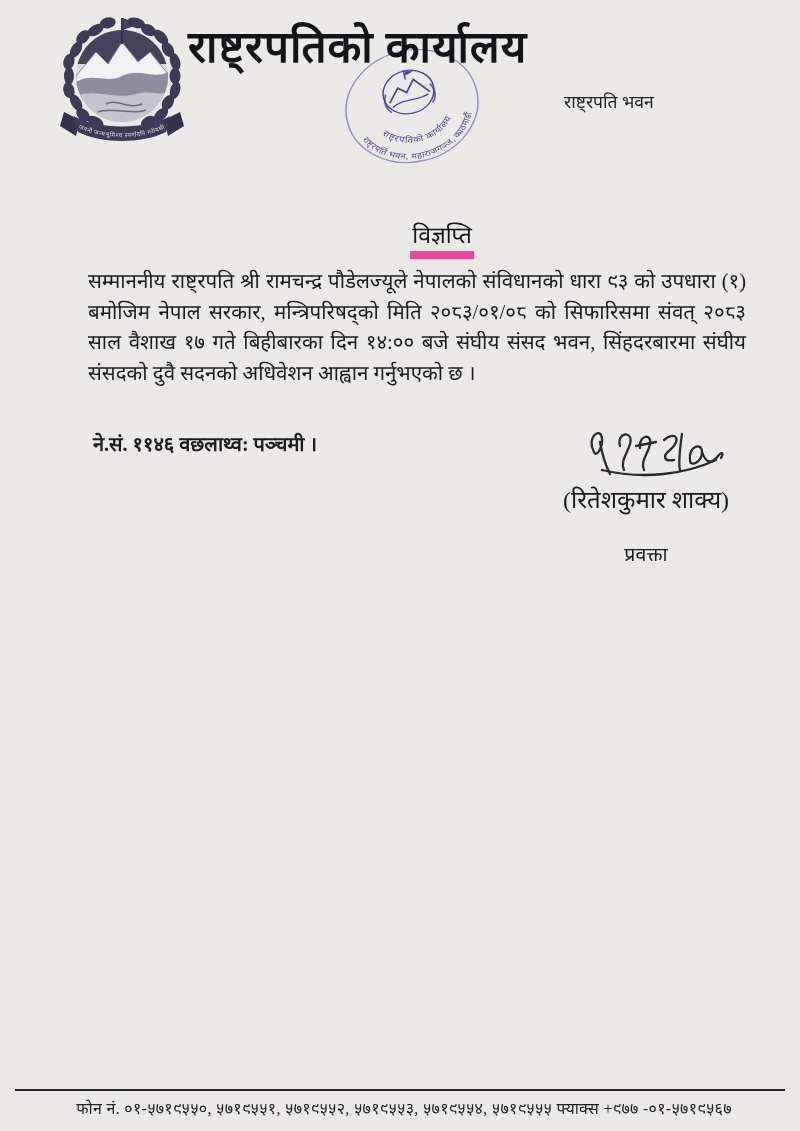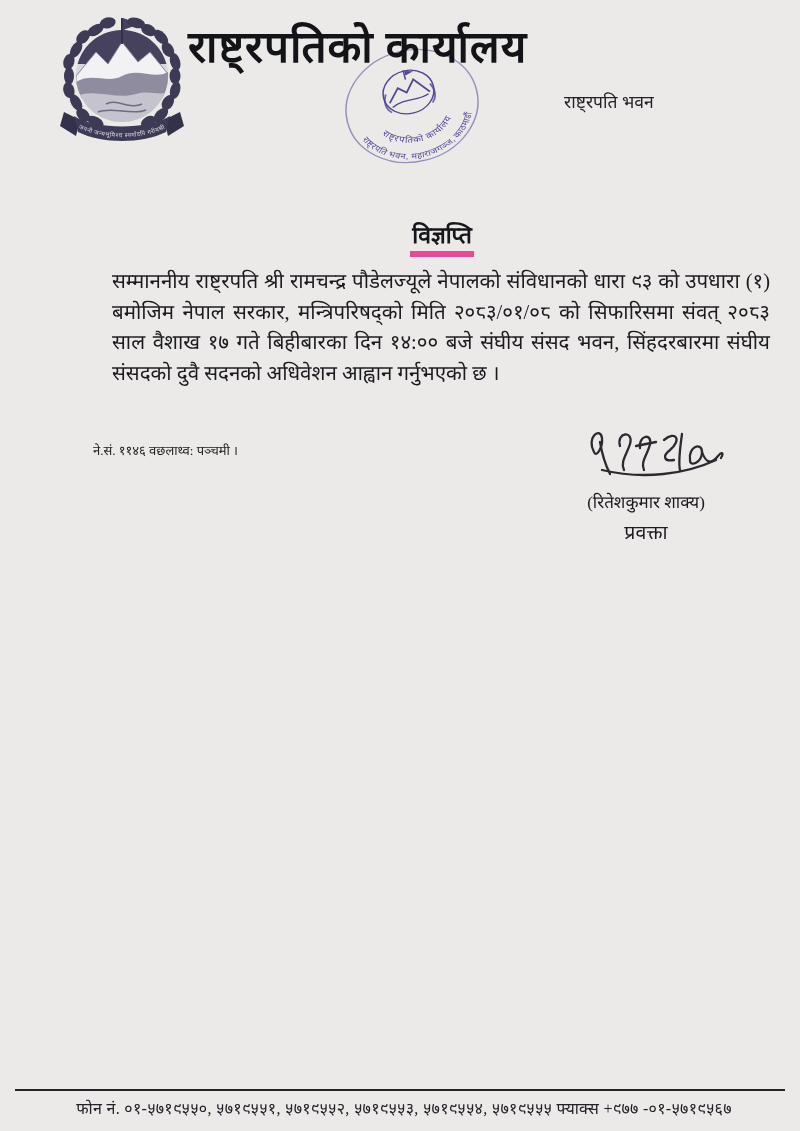--- a/index.html
+++ b/index.html
@@ -29,34 +29,34 @@
   .address{
     position:absolute; left:540px; top:88px;
     font-size:17.5px; line-height:29px; color:#232228;margin-left:24px;
   }
   
   .notice-title-row{
     position:absolute; left:0; right:0; top:218px; text-align:center;
     transform:translateX(42px);
   }
   .notice-title-row span{
-    font-size:23px; font-weight:bold; color:#17161a;
-    border-bottom:6px solid #ec4899; padding:0 2px 3px 2px;
+    font-size:23px; font-weight:normal; color:#17161a;
+    border-bottom:8px solid #ec4899; padding:0 2px 3px 2px;
   }
   .notice-body{
     position:absolute; left:88px; top:266px; width:658px;
-    font-size:20.5px; line-height:30.6px; text-align:justify; color:#1b1a1e;margin-left:24px;
+    font-size:20.5px; line-height:30.6px; text-align:justify; color:#1b1a1e;
   }
   .date-bs{ position:absolute; left:93px; top:410px; font-size:20.5px; }
-  .date-ns{ position:absolute; left:93px; top:441px; font-size:13px; }
+  .date-ns{ position:absolute; left:93px; top:430px; font-size:20px;font-weight:bold; }
   
   .sig-block{ position:absolute; left:556px; top:418px; width:180px; text-align:center; }
   .sig-scrawl{ width:152px; height:64px; margin-left:18px; display:block; }
-  .sig-name{ font-size:17px; margin-top:8px; color:#1b1a1e; white-space:nowrap; }
-  .sig-role{ font-size:19.5px; margin-top:5px; color:#1b1a1e; }
+  .sig-name{ font-size:24px; margin-top:0px; color:#1b1a1e; white-space:nowrap; }
+  .sig-role{ font-size:19.5px; margin-top:25px; color:#1b1a1e; }
   
   .footer-rule{ position:absolute; left:15px; right:15px; top:1089px; height:2px; background:#26252a; }
   .footer-contact{
     position:absolute; left:0; right:0; top:1097px; text-align:center;
     font-size:16px; color:#232228; letter-spacing:.3px;padding-left:8px;
   }
 </style>
 </head>
 <body>
 

